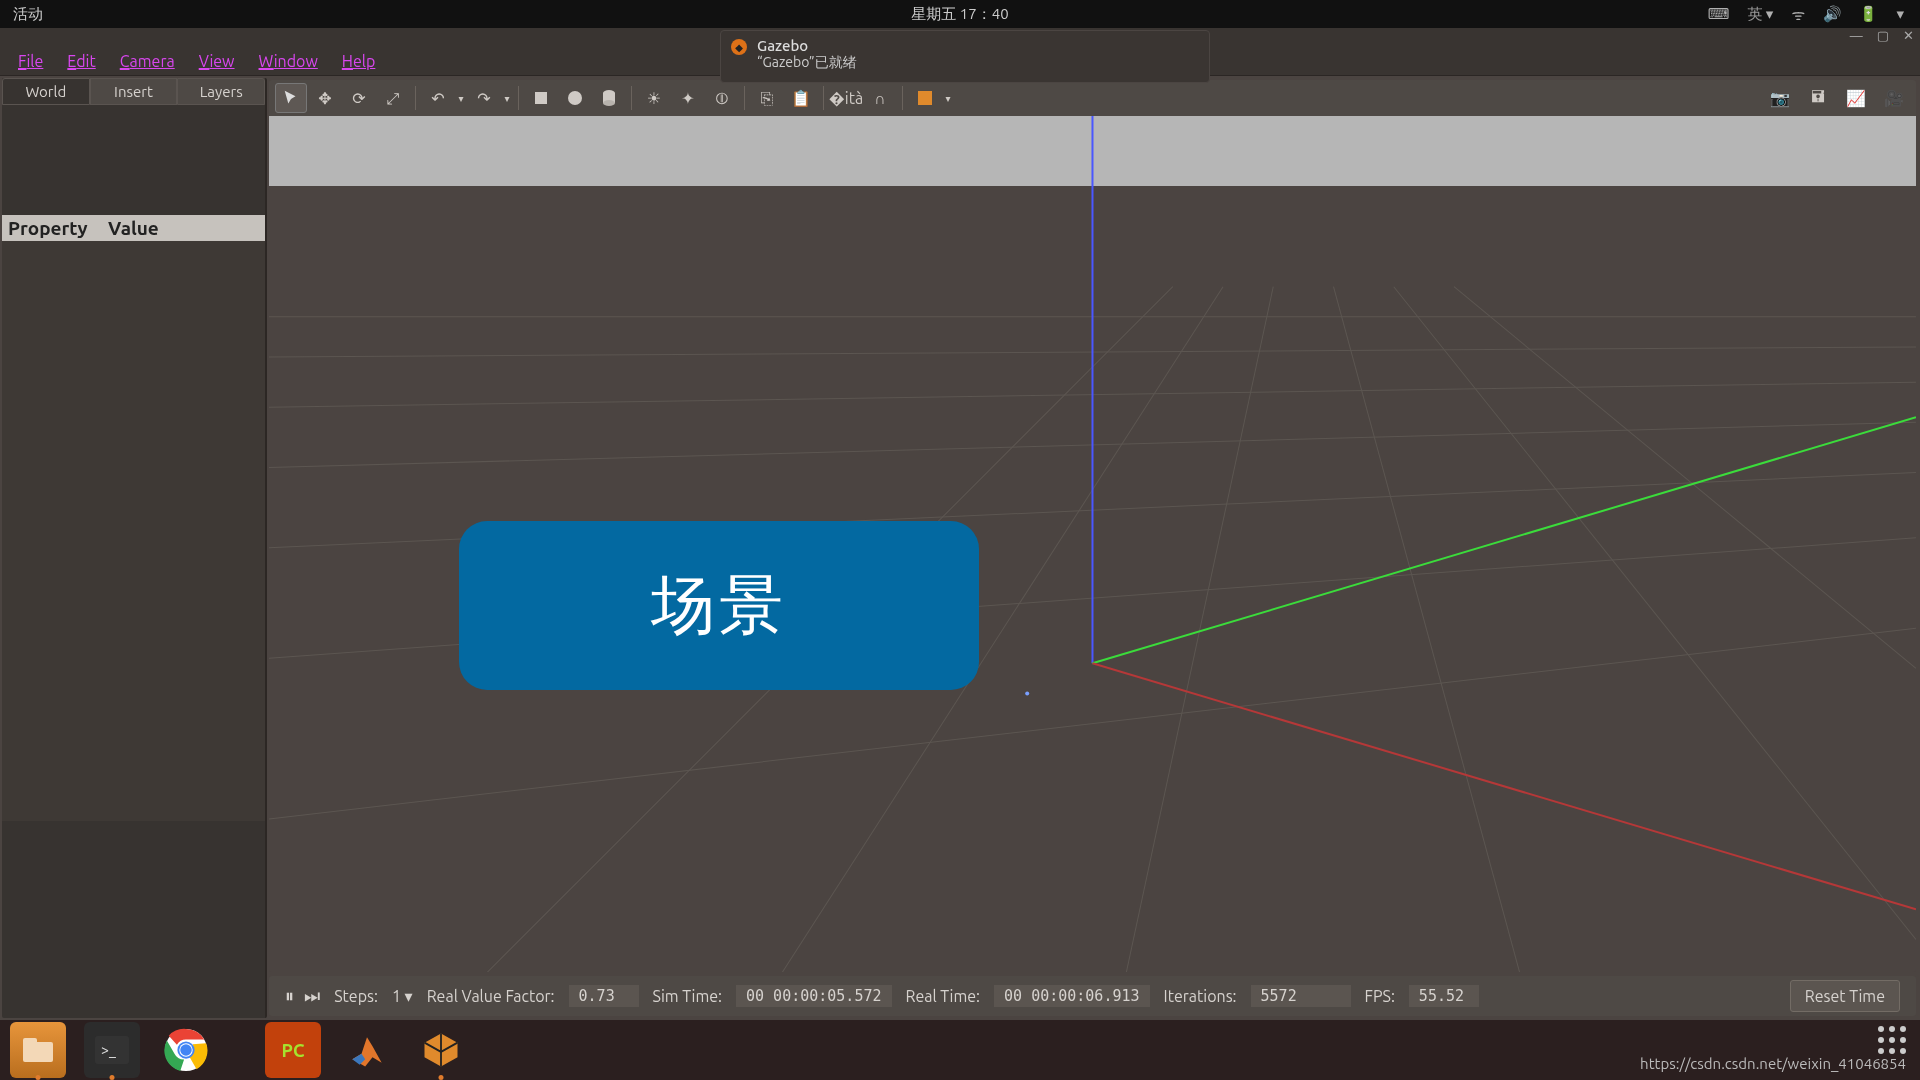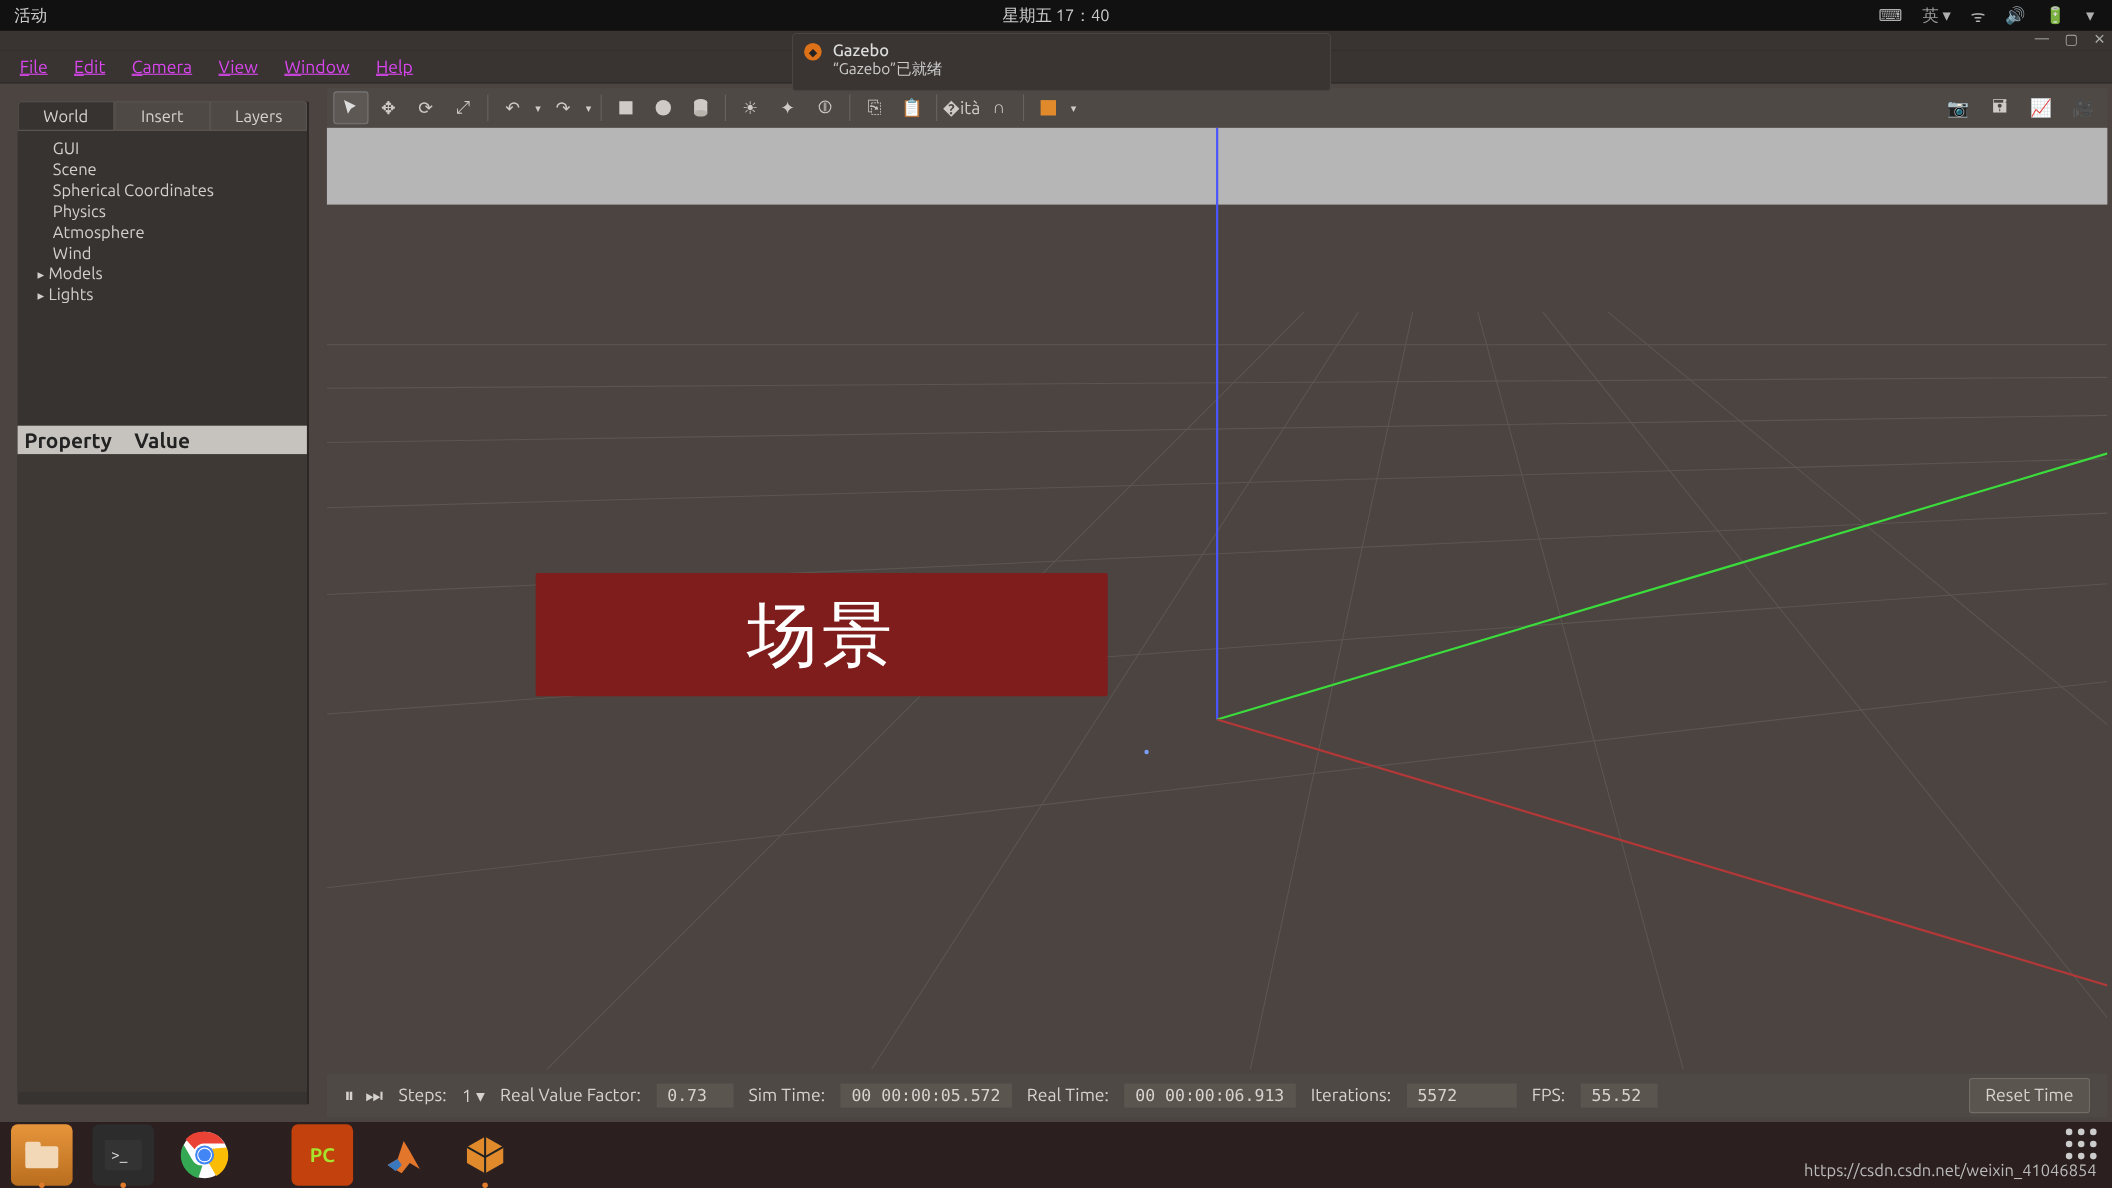--- a/index.html
+++ b/index.html
@@ -26,21 +26,21 @@
   
   
   .menu-bar { height:30px; background:#393431; display:flex; align-items:center; padding:0 6px; font-size:16px; color:#d946ef; border-bottom:1px solid #2b2624;text-decoration:underline;}
   .menu-bar .item { padding:0 12px; cursor:default; }
   .menu-bar .item u { text-decoration:underline; text-underline-offset:2px;}
 
   
   .workspace { display:flex; height:calc(1080px - 28px - 18px - 30px - 60px); background:#4b4441; }
 
   
-  .left-panel { width:265px; display:flex; flex-direction:column; background:#373330; border-right:2px solid #2c2724; margin:16px; border-radius:2px;}
+  .left-panel { width:265px; display:flex; flex-direction:column; background:#373330; border-right:2px solid #2c2724; margin:2px; border-radius:2px;}
   .tabs { display:flex; background:#3f3a37; font-size:15px; }
   .tab { flex:1; text-align:center; padding:4px 0; background:#4e4945; color:#d6d2ce; border:1px solid #5a5450; cursor:default;}
   .tab:first-child{border-top-left-radius:3px;}
   .tab:last-child{border-top-right-radius:3px;}
   .tab.active { background:#373330; font-weight:400;}
   .tree { padding:6px 0 0 14px; font-size:15px; color:#d3cfca; }
   .tree .row { padding:1px 0 1px 18px; }
   .tree .caret::before { content:"▸"; color:#d3cfca; margin-right:4px; font-size:12px;}
   .tree .caret { padding-left:4px;}
   .prop-head { display:flex; background:#c6c2bd; color:#222; font-size:19px; font-weight:600; }
@@ -57,21 +57,21 @@
   .tsep { width:1px; height:24px; background:#6a635d; margin:0 4px; }
   .tdrop { width:10px; color:#cfcac5; font-size:10px; text-align:center; }
   .tbar-right { margin-left:auto; display:flex; gap:6px; }
   .orange-cube { width:14px;height:14px;background:#e08a2c; }
 
   .viewport { flex:1; background:#4b4441; position:relative; overflow:hidden; border-radius:0 0 3px 3px;}
   .viewport .sky { position:absolute; top:0; left:0; right:0; height:70px; background:#b6b6b6;}
   .viewport .sky::after{content:"";position:absolute;left:0;right:0;bottom:0;height:0;border-bottom:0;}
   .grid-svg { position:absolute; inset:0; }
 
-  .callout { position:absolute; left:190px; top:405px; width:520px; height:112px; background:#7f1d1d; border-radius:2px;
+  .callout { position:absolute; left:190px; top:405px; width:520px; height:169px; background:#0369a1; border-radius:28px;
              display:flex; align-items:center; justify-content:center; font-size:64px; color:#fff; font-weight:400; letter-spacing:4px;}
 
   
   .status { height:40px; background:#4e4945; display:flex; align-items:center; padding:0 16px; gap:14px; font-size:16px; color:#d6d2ce; border-radius:3px; margin-top:4px;}
   .status .lbl { white-space:nowrap; }
   .status .val { background:#5b5550; padding:2px 10px; min-width:70px; font-family:monospace; font-size:15px;}
   .status .wide { min-width:150px; }
   .status .btn { background:#5b5550; padding:6px 14px; border:1px solid #736c65; border-radius:3px;}
   .play-ctrl { display:flex; gap:10px; align-items:center;}
   .play-ctrl span { font-size:18px;}
@@ -123,30 +123,20 @@
   <div class="item"><u>H</u>elp</div>
 </div>
 
 <div class="workspace">
 
   <div class="left-panel">
     <div class="tabs">
       <div class="tab active">World</div>
       <div class="tab">Insert</div>
       <div class="tab">Layers</div>
-    </div>
-    <div class="tree">
-      <div class="row">GUI</div>
-      <div class="row">Scene</div>
-      <div class="row">Spherical Coordinates</div>
-      <div class="row">Physics</div>
-      <div class="row">Atmosphere</div>
-      <div class="row">Wind</div>
-      <div class="row caret">Models</div>
-      <div class="row caret">Lights</div>
     </div>
     <div style="height:110px"></div>
     <div class="prop-head">
       <div>Property</div>
       <div>Value</div>
     </div>
     <div class="prop-body"></div>
   </div>
 
   <div class="view-col">

